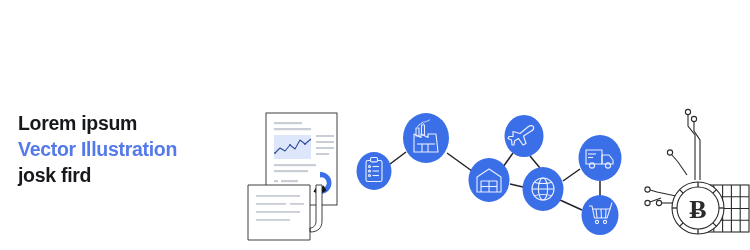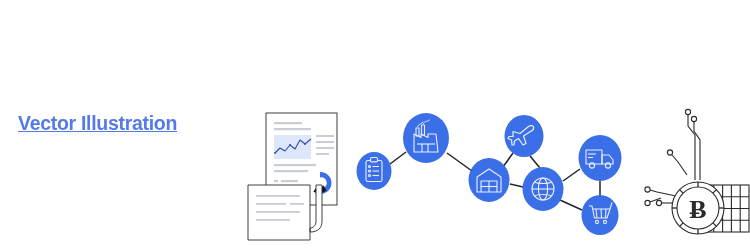--- a/index.html
+++ b/index.html
@@ -30,42 +30,43 @@
   .headline .line {
     font-size: 19.5px;
     font-weight: bold;
     line-height: 26px;
     letter-spacing: -0.3px;
     color: #17181c;
     white-space: nowrap;
   }
   .headline .line.accent {
     color: #5479ea;
-    text-decoration: underline;
   }
 
   
   .stage {
     position: absolute;
     left: 0;
     top: 0;
     width: 750px;
     height: 250px;
   }
   .stage svg {
     display: block;
   }
 </style>
 </head>
 <body>
 
 <div class="banner">
 
   <div class="headline">
+    <div class="line">Lorem ipsum</div>
     <div class="line accent">Vector Illustration</div>
+    <div class="line">josk fird</div>
   </div>
 
   <div class="stage">
     <svg width="750" height="250" viewBox="0 0 750 250" xmlns="http://www.w3.org/2000/svg">
 
       <g>
 
         <g>
           <rect x="266" y="113" width="71" height="92" fill="#ffffff" stroke="#2b2b2b" stroke-width="0.9"></rect>
 

